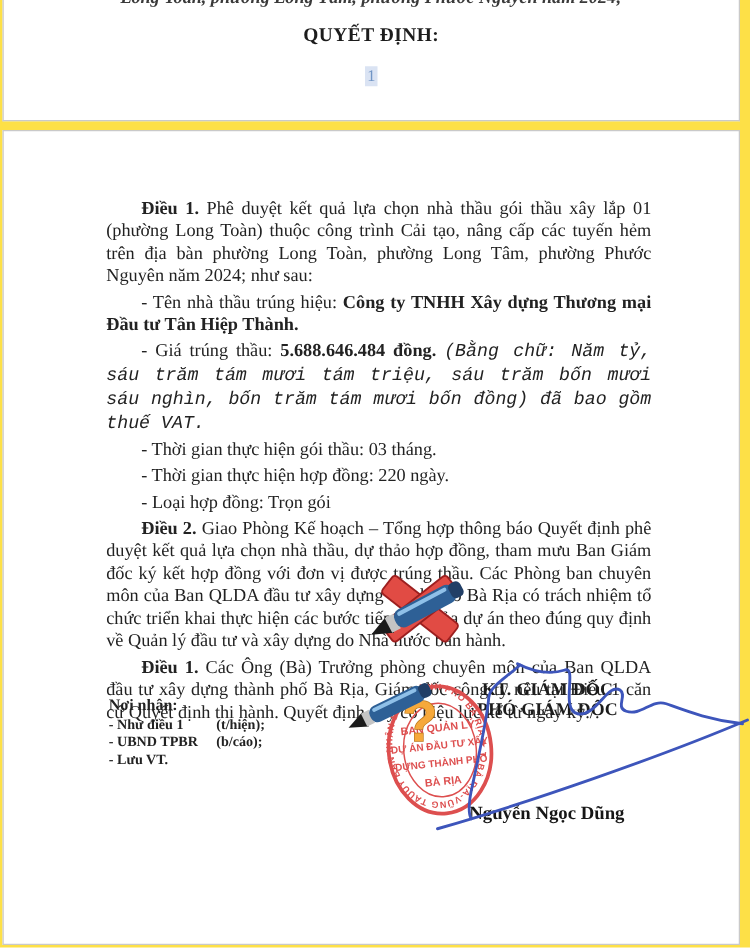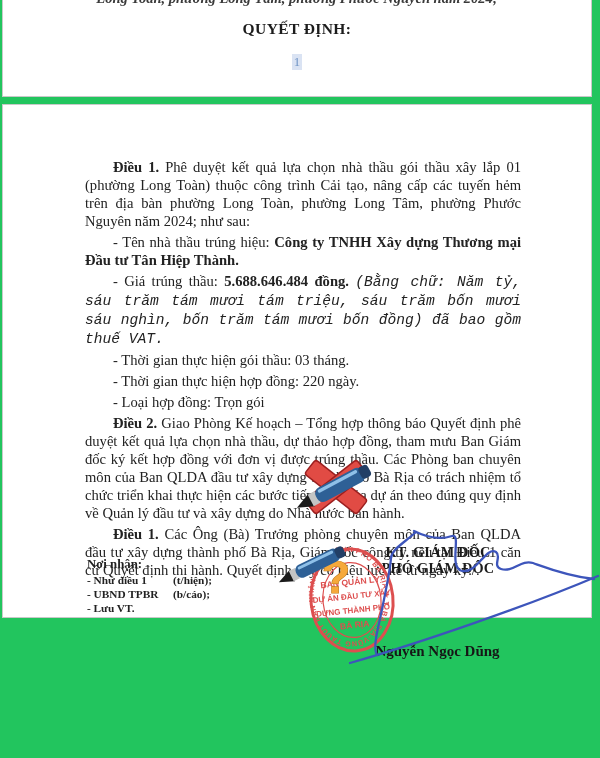--- a/index.html
+++ b/index.html
@@ -1,28 +1,28 @@
 <!DOCTYPE html>
 <html><head>
 <meta charset="utf-8">
 <style>
   html,body { margin:0; padding:0; }
   body { width:600px; height:758px; overflow:hidden; }
   .screen {
     position:relative; width:600px; height:758px;
-    background:#22c55e;
+    background:#fde047;
     font-family:"Liberation Serif", serif;
     overflow:hidden;
   }
   .page {
     position:absolute; left:2px; width:590px;
     background:#ffffff; border:1px solid #c9c9c9; box-sizing:border-box;
   }
   .page1 { top:0; height:97px; border-top:none; overflow:hidden; }
-  .page2 { top:104px; height:514px; }
+  .page2 { top:104px; height:652px; }
 
   .clipped-line {
     position:absolute; top:-11px; left:0; width:100%;
     text-align:center; font-style:italic; font-weight:bold;
     font-size:14.5px; line-height:18px; color:#3a3a3a;
     white-space:nowrap;
   }
   .doc-title {
     position:absolute; top:20px; left:0; width:100%;
     text-align:center; font-weight:bold; font-size:15.5px;

